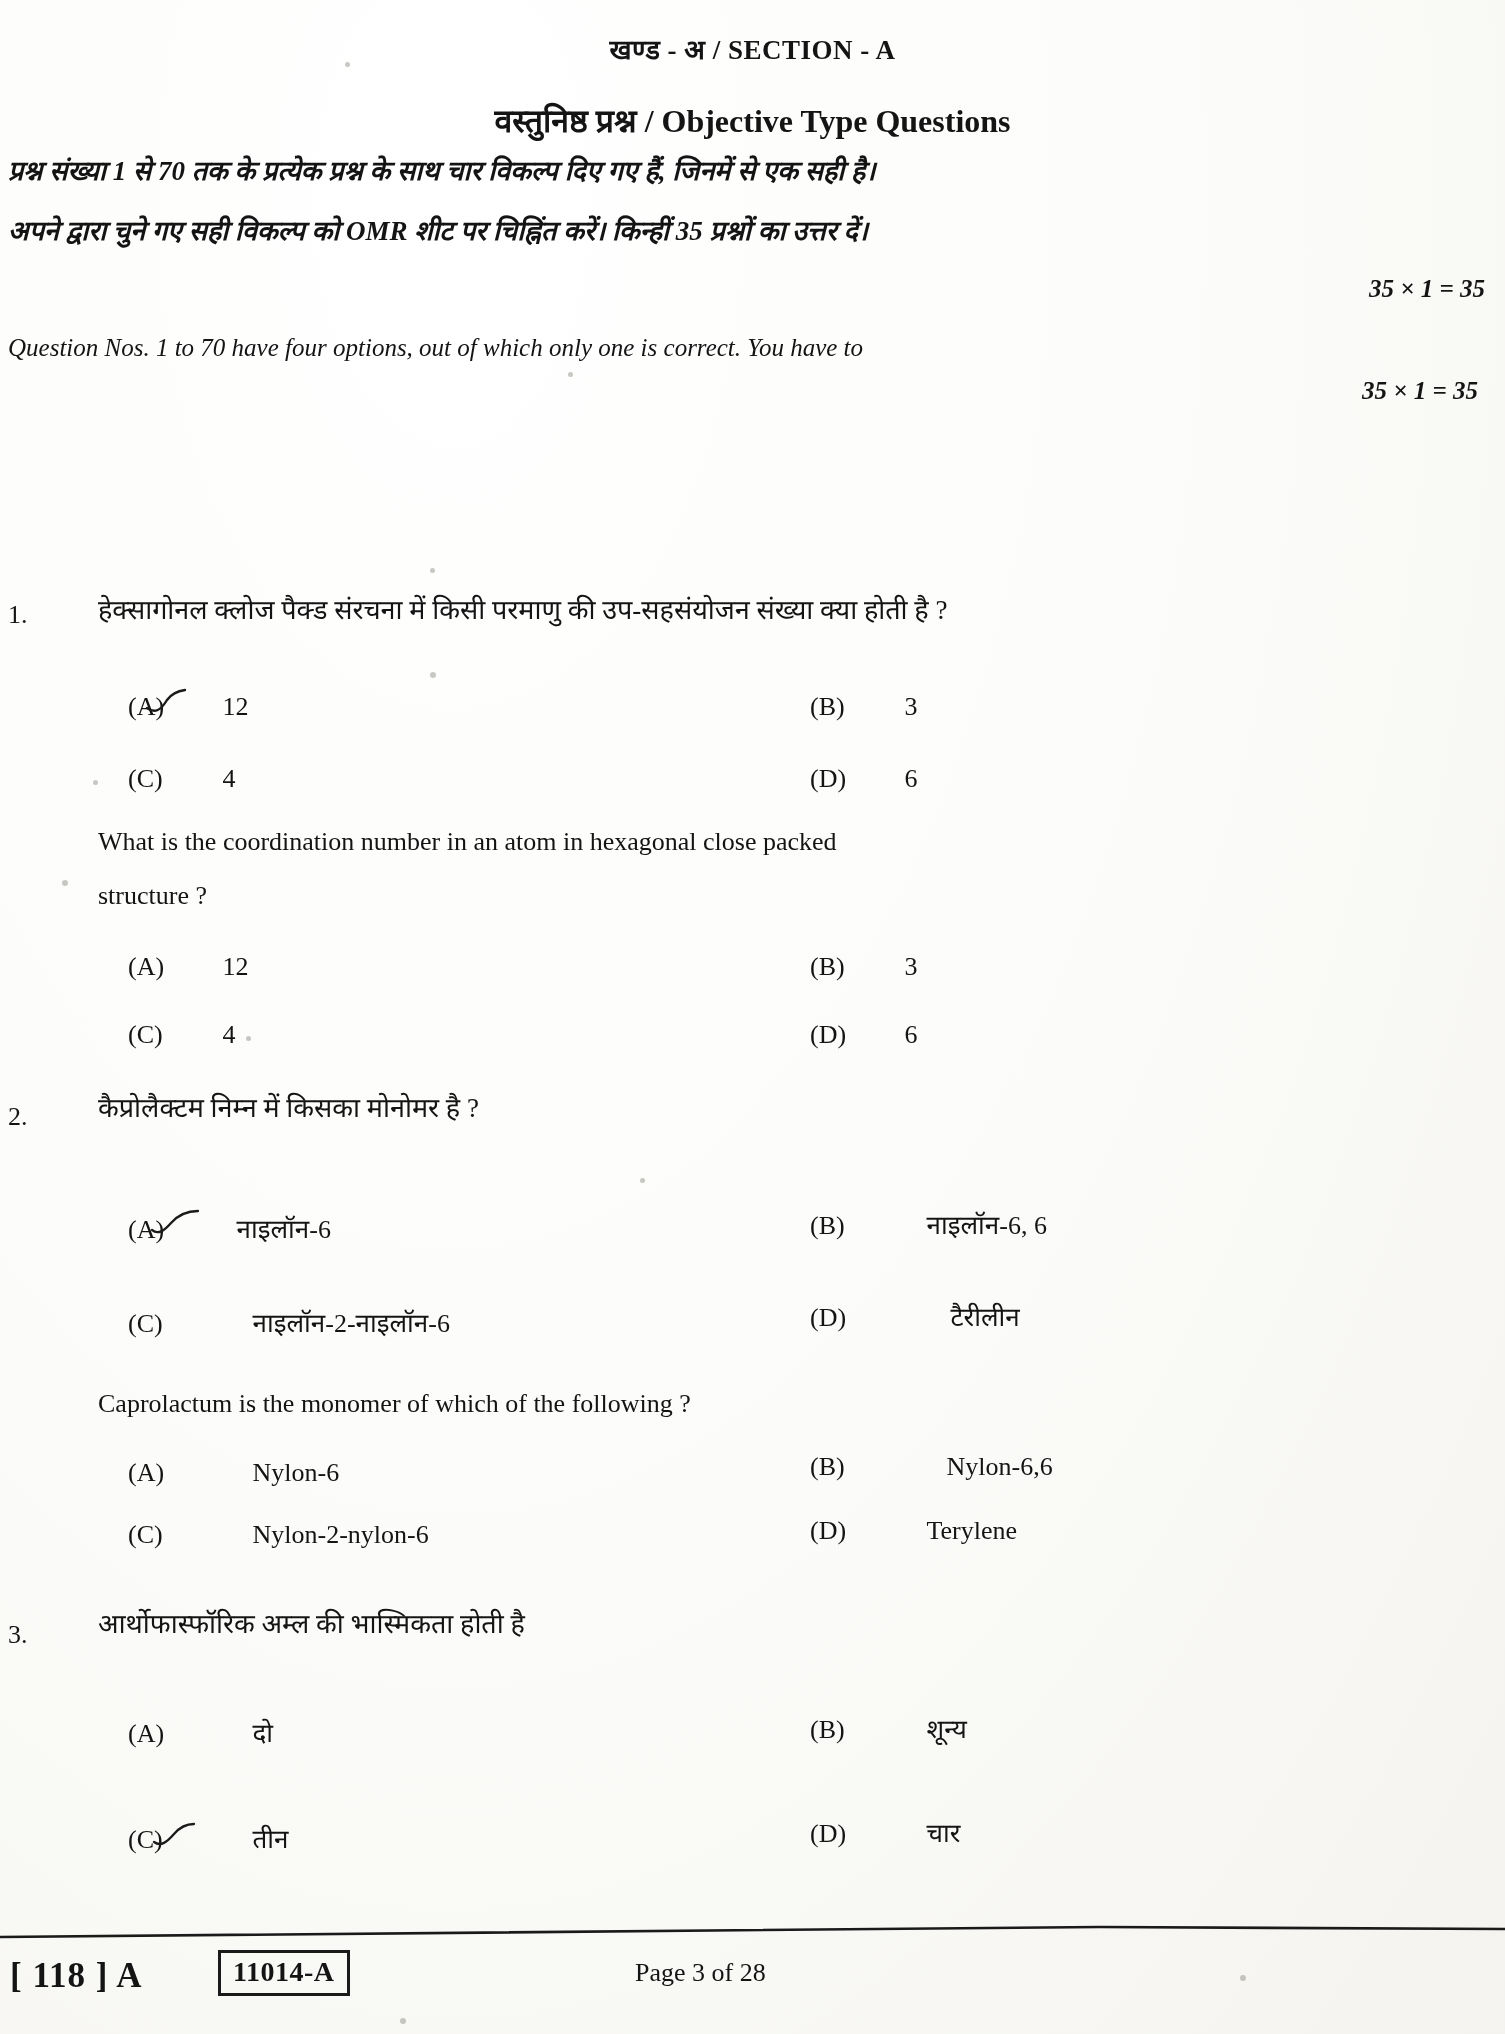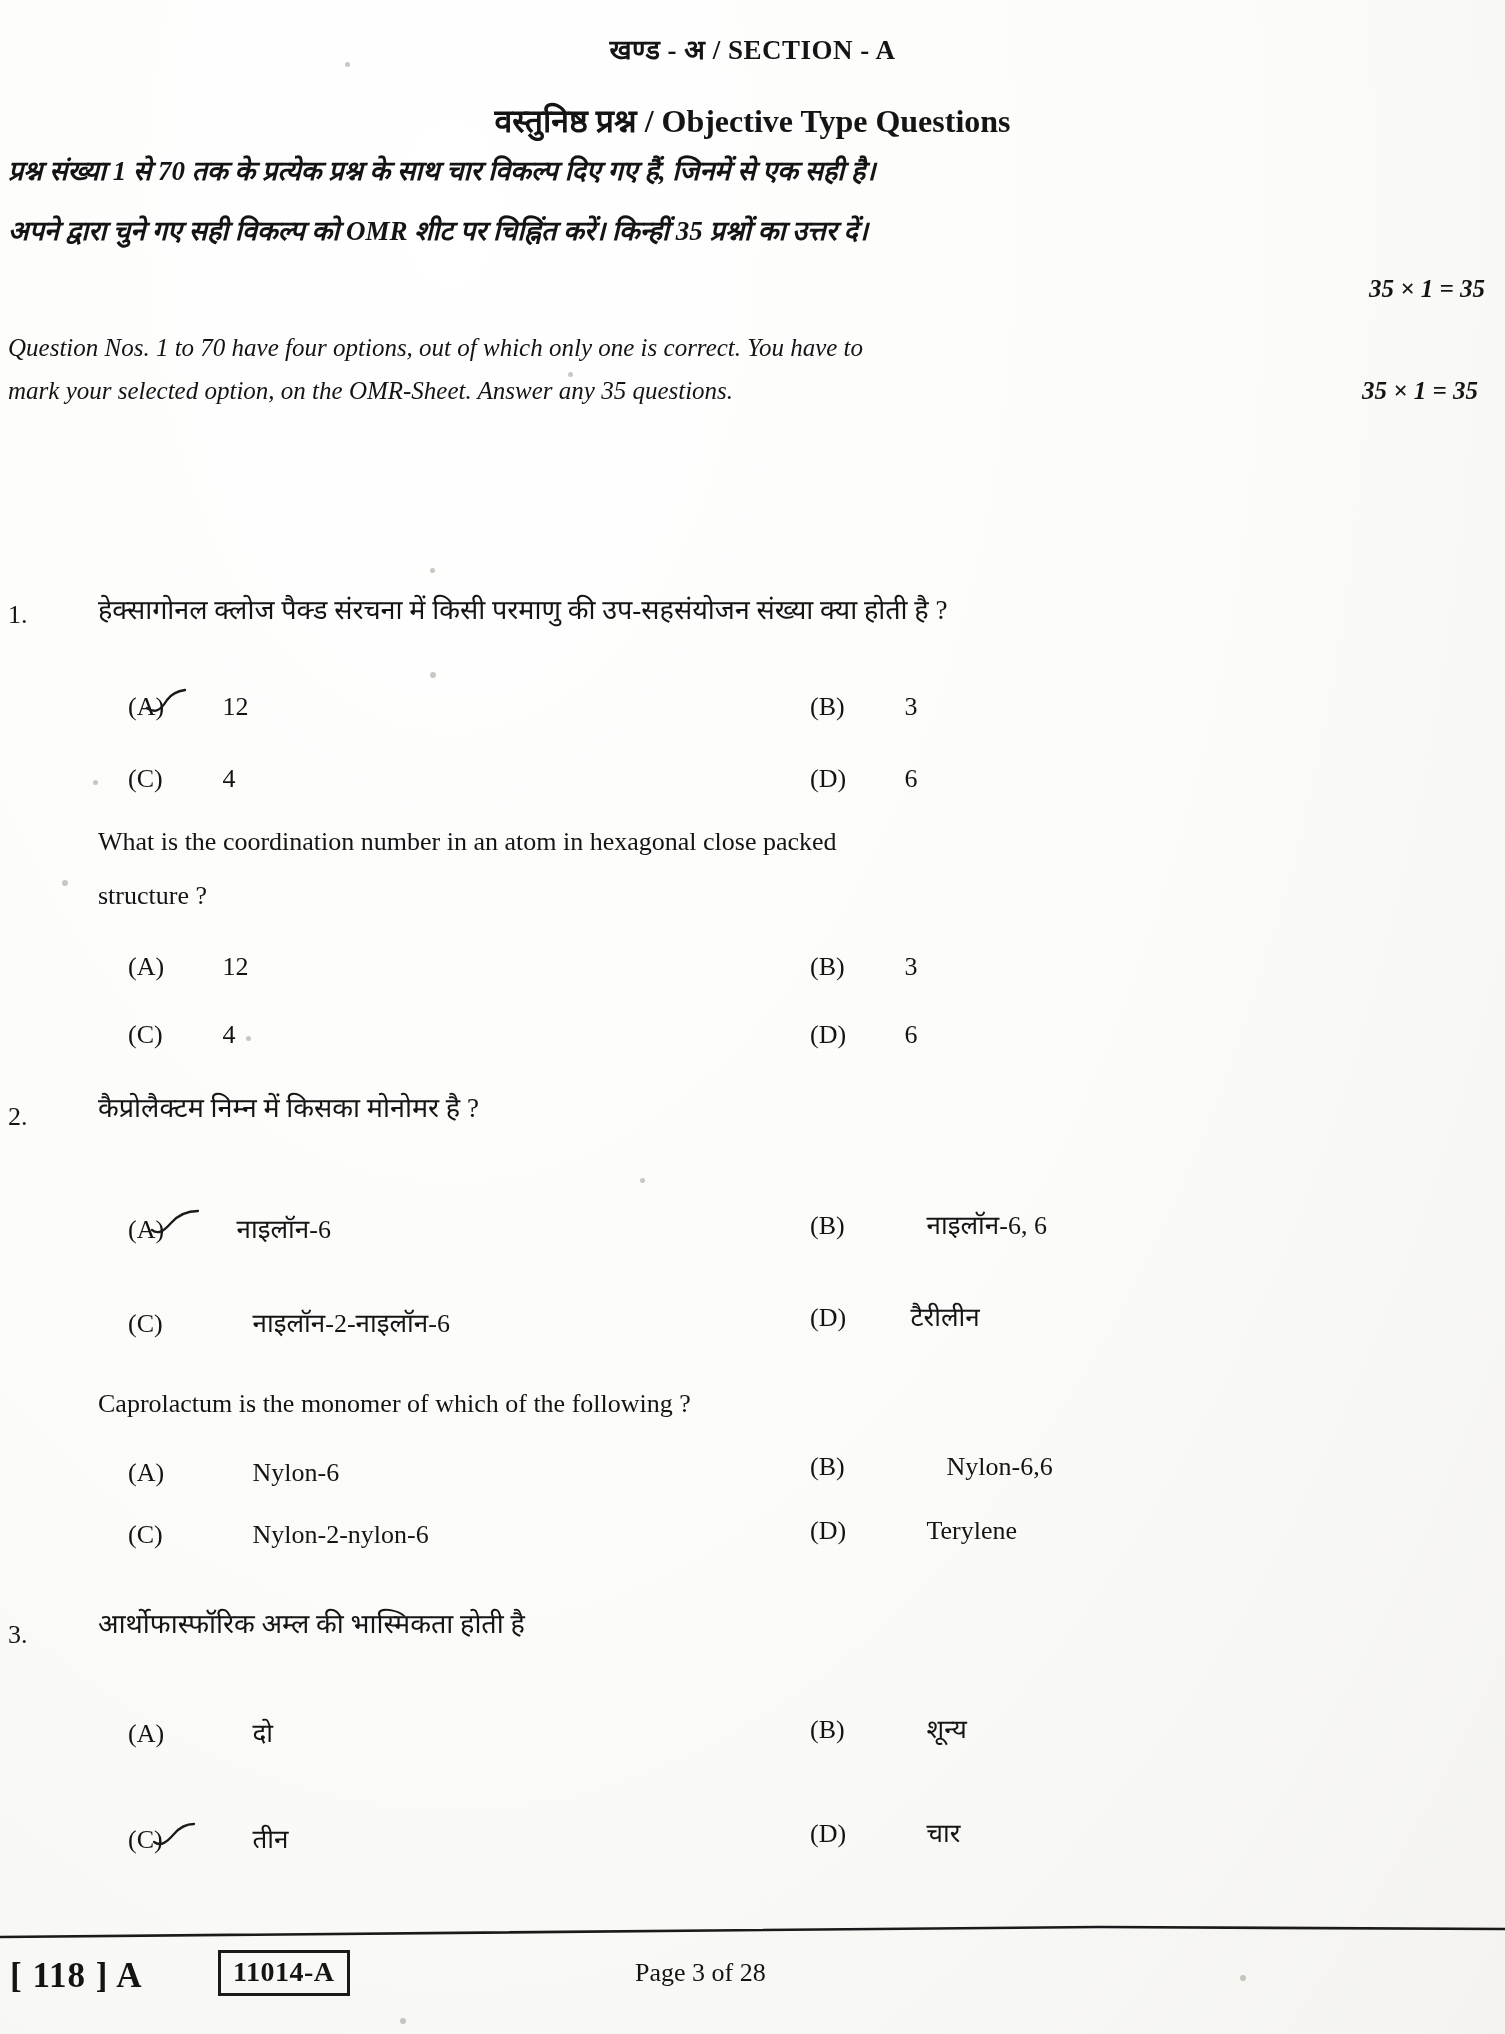--- a/index.html
+++ b/index.html
@@ -186,21 +186,20 @@
 
   <div class="hdr-section">खण्ड - अ / SECTION - A</div>
   <div class="hdr-objective">वस्तुनिष्ठ प्रश्न / Objective Type Questions</div>
 
   <div class="instr-hi l1">प्रश्न संख्या 1 से 70 तक के प्रत्येक प्रश्न के साथ चार विकल्प दिए गए हैं, जिनमें से एक सही है।</div>
   <div class="instr-hi l2">अपने द्वारा चुने गए सही विकल्प को OMR शीट पर चिह्निंत करें। किन्हीं 35 प्रश्नों का उत्तर दें।</div>
   <div class="marks-hi">35 × 1 = 35</div>
 
   <div class="instr-en l1">Question Nos. 1 to 70 have four options, out of which only one is correct. You have to</div>
   <div class="instr-en l2">
-    <span>mark your selected option, on the OMR-Sheet. Answer any 35 questions.</span>
     <span class="marks-en">35 × 1 = 35</span>
   </div>
 
   <div class="q-num" style="top:600px;">1.</div>
   <div class="q-text hi" style="top:594px;">हेक्सागोनल क्लोज पैक्ड संरचना में किसी परमाणु की उप-सहसंयोजन संख्या क्या होती है  ?</div>
 
   <div class="opt col-a" style="top:692px;">
     <span class="lbl">(A)</span>
     <span class="val" style="margin-left:26px;">12</span>
   </div>
@@ -261,21 +260,21 @@
     <span class="lbl">(B)</span>
     <span class="val" style="margin-left:48px;">नाइलॉन-6, 6</span>
   </div>
 
   <div class="opt col-a" style="top:1304px;">
     <span class="lbl">(C)</span>
     <span class="val" style="margin-left:56px;">नाइलॉन-2-नाइलॉन-6</span>
   </div>
   <div class="opt col-b" style="top:1298px;">
     <span class="lbl">(D)</span>
-    <span class="val" style="margin-left:32px;">टैरीलीन</span>
+    <span class="val" style="margin-left:72px;">टैरीलीन</span>
   </div>
 
   <div class="q-text en" style="top:1388px;">Caprolactum is the monomer of which of the following ?</div>
 
   <div class="opt col-a" style="top:1458px;">
     <span class="lbl">(A)</span>
     <span class="val" style="margin-left:56px;">Nylon-6</span>
   </div>
   <div class="opt col-b" style="top:1452px;">
     <span class="lbl">(B)</span>

